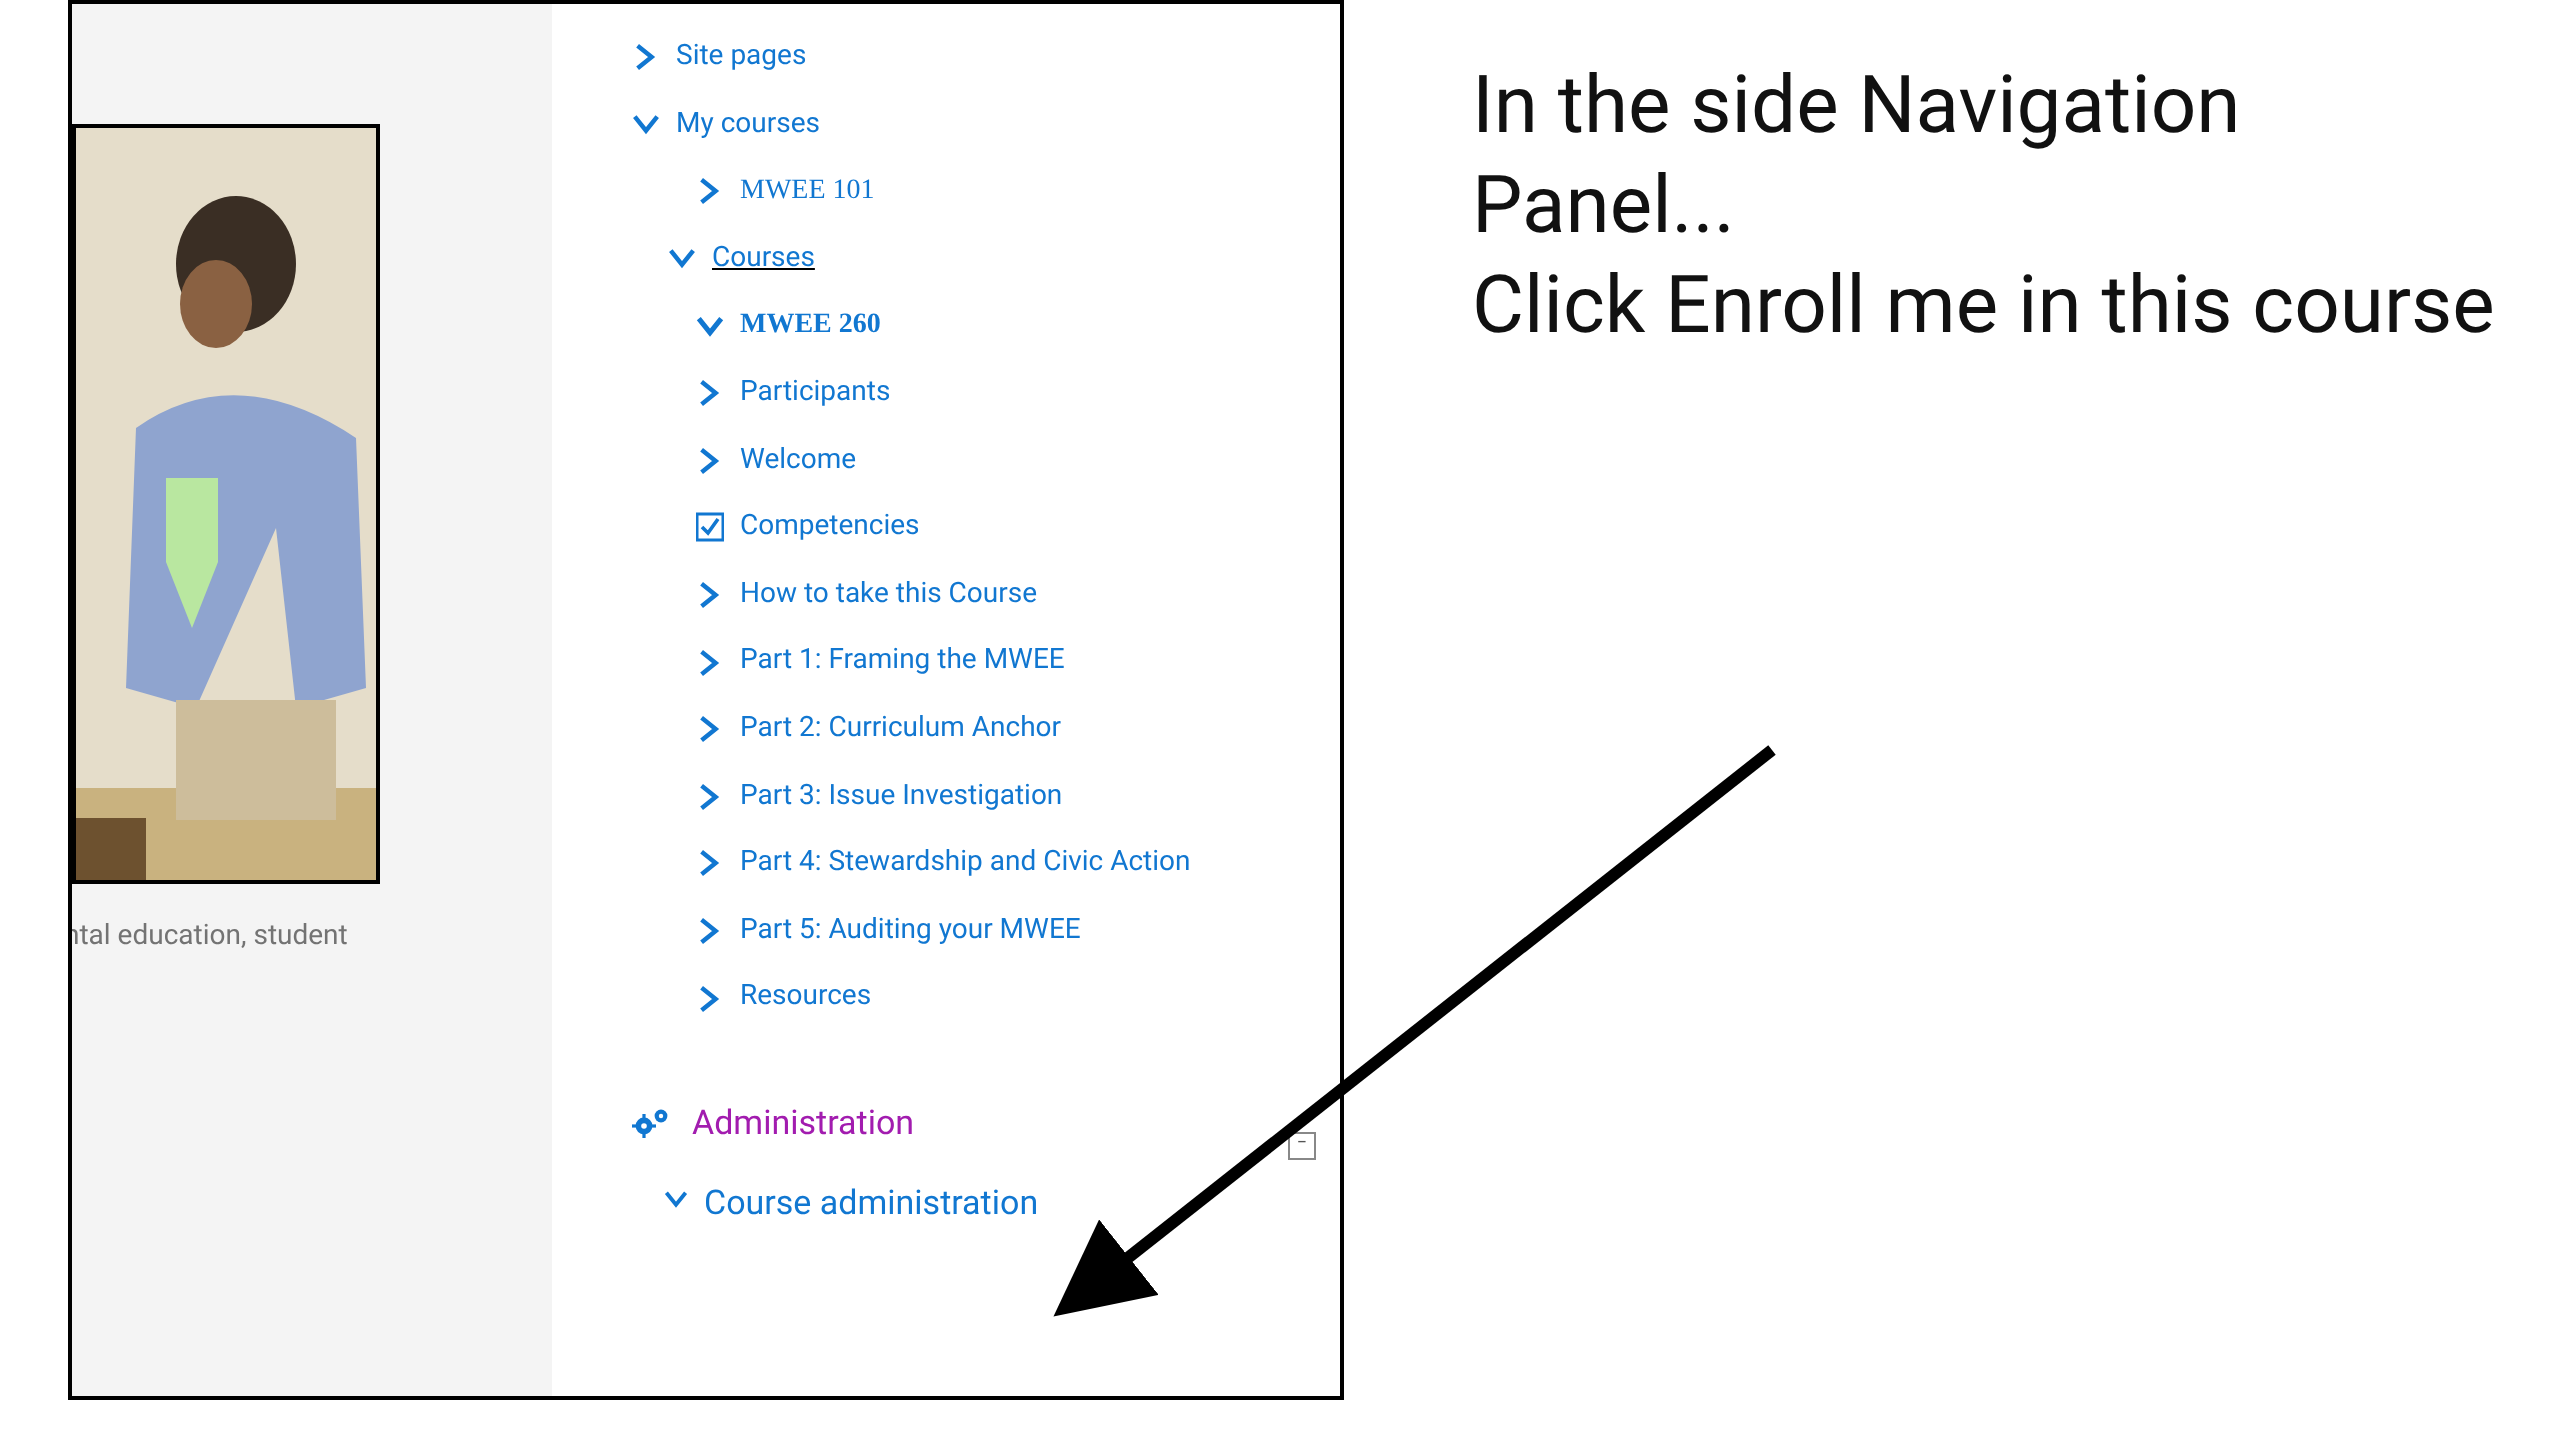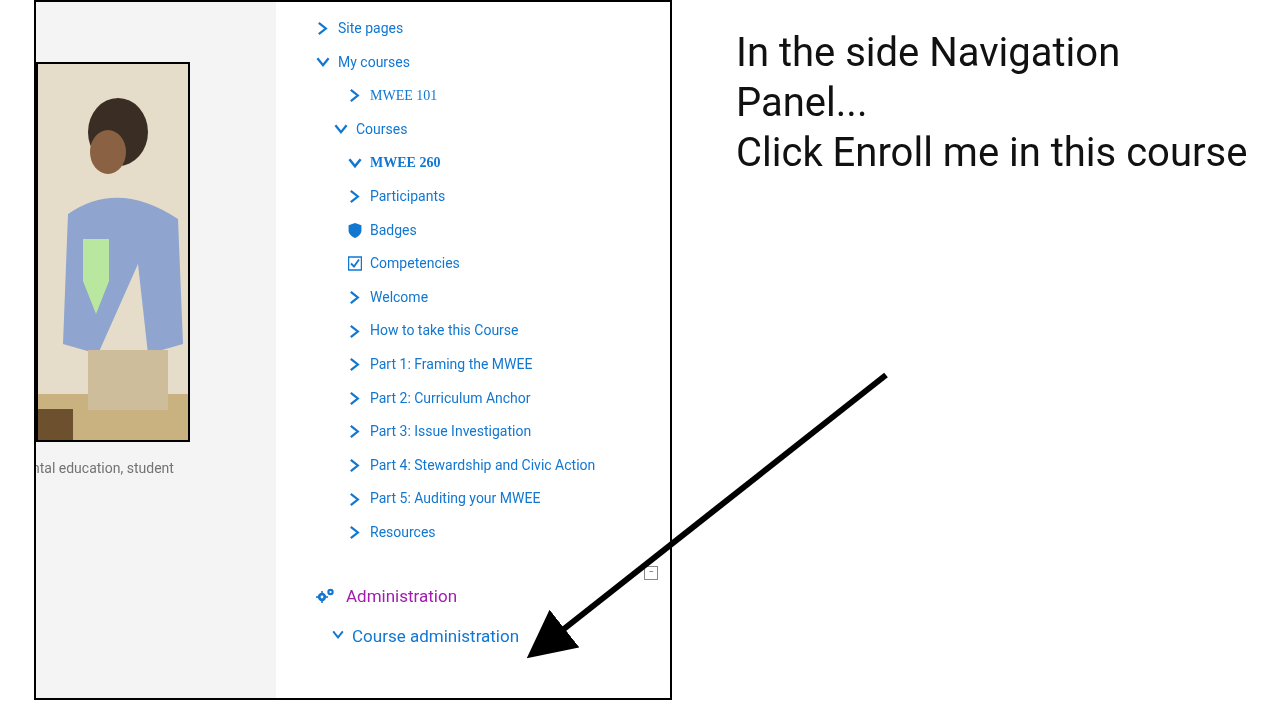--- a/index.html
+++ b/index.html
@@ -72,21 +72,21 @@
     text-decoration: none;
     cursor: pointer;
   }
   .nav-item.current a {
     font-weight: 700;
   }
   .chev {
     color: #1177d1;
   }
   .indent-1 { padding-left: 40px; }
-  .indent-2 { padding-left: 58px; }
+  .indent-2 { padding-left: 58px; text-decoration: underline; }
   .indent-3 { padding-left: 72px; font-family: Liberation Serif, serif; }
   .indent-4 { padding-left: 72px; }
   .admin-block {
     margin-top: 30px;
     padding-left: 40px;
   }
   .admin-header {
     display: flex;
     align-items: center;
     color: #a21caf;
@@ -217,46 +217,38 @@
 
     <div class="nav-item indent-4">
       <span class="icon chev">
         <svg viewBox="0 0 10 10">
             <path d="M2 1 L7 5 L2 9" fill="none" stroke="#1177d1" stroke-width="1.6"></path>
           </svg>
       </span>
       <a>Participants</a>
     </div>
 
-    <div class="nav-item indent-4">
-      <span class="icon">
-        <svg viewBox="0 0 12 14">
-            <path d="M6 0 L12 2 V7 C12 10 9 13 6 14 C3 13 0 10 0 7 V2 Z" fill="#1177d1"></path>
-          </svg>
-      </span>
-      <a>Badges</a>
+
+    <div class="nav-item indent-4">
+      <span class="icon chev">
+        <svg viewBox="0 0 10 10">
+            <path d="M2 1 L7 5 L2 9" fill="none" stroke="#1177d1" stroke-width="1.6"></path>
+          </svg>
+      </span>
+      <a>Welcome</a>
     </div>
 
     <div class="nav-item indent-4">
       <span class="icon">
         <svg viewBox="0 0 14 14">
             <rect x="0.5" y="0.5" width="13" height="13" fill="none" stroke="#1177d1" stroke-width="1.5"></rect>
             <path d="M3 7 L6 10 L11 3" fill="none" stroke="#1177d1" stroke-width="1.8"></path>
           </svg>
       </span>
       <a>Competencies</a>
-    </div>
-
-    <div class="nav-item indent-4">
-      <span class="icon chev">
-        <svg viewBox="0 0 10 10">
-            <path d="M2 1 L7 5 L2 9" fill="none" stroke="#1177d1" stroke-width="1.6"></path>
-          </svg>
-      </span>
-      <a>Welcome</a>
     </div>
 
     <div class="nav-item indent-4">
       <span class="icon chev">
         <svg viewBox="0 0 10 10">
             <path d="M2 1 L7 5 L2 9" fill="none" stroke="#1177d1" stroke-width="1.6"></path>
           </svg>
       </span>
       <a>How to take this Course</a>
     </div>

